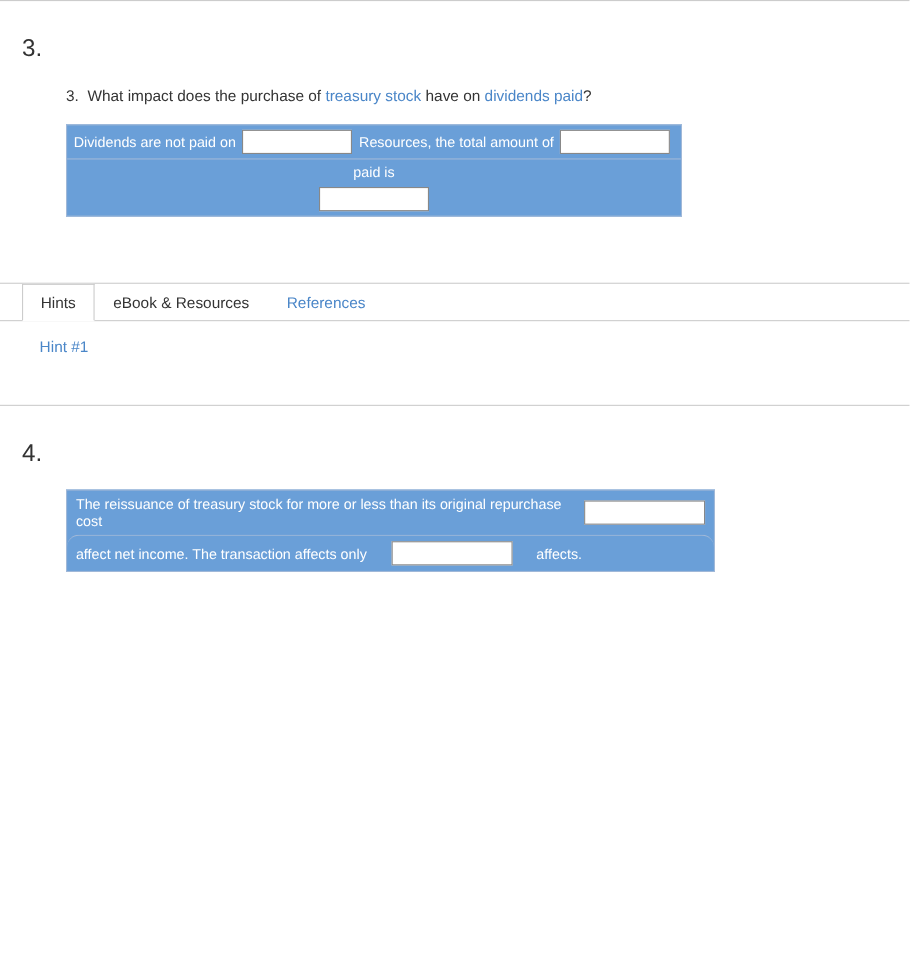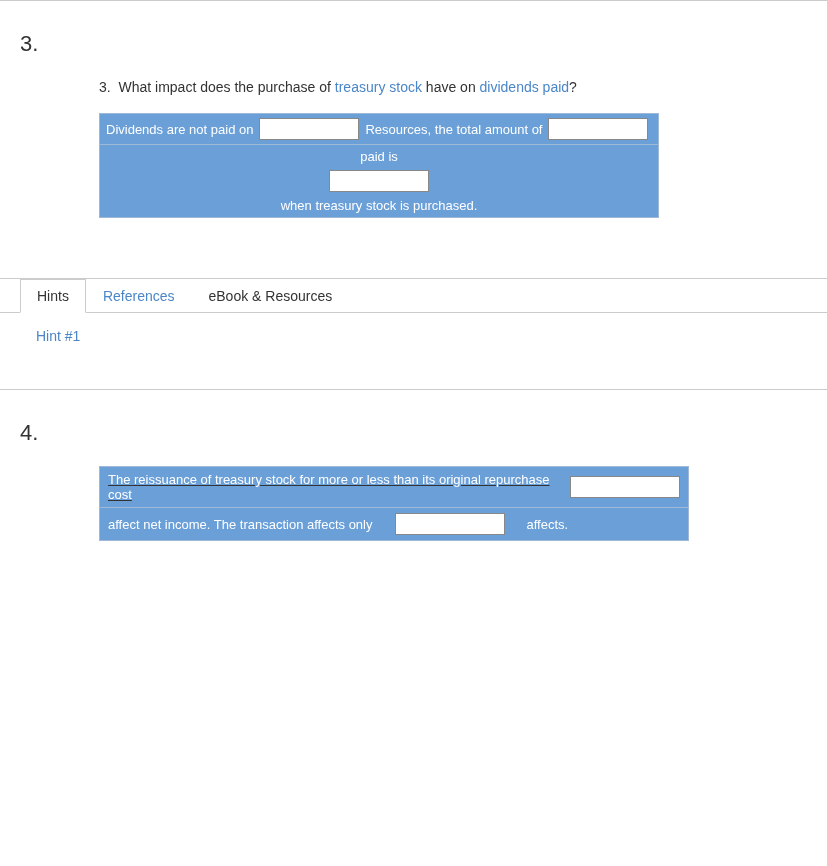--- a/index.html
+++ b/index.html
@@ -29,21 +29,20 @@
 
     .question-number-large {
       font-size: 22px;
       color: #333;
       padding: 10px 20px;
       font-weight: normal;
     }
 
     .question-content {
       padding: 10px 91px 30px 60px;
-      margin-left: 39px;
     }
 
     .question-text {
       font-size: 14px;
       color: #333;
       margin-bottom: 15px;
       line-height: 1.5;
     }
 
     .question-text span.highlight {
@@ -135,29 +134,29 @@
       width: 590px;
       border: 1px solid #a0b8d8;
       background: #6a9fd8;
     }
 
     .q4-row1 {
       display: flex;
       align-items: center;
       padding: 5px 8px;
       gap: 6px;
-      text-decoration: underline;
     }
 
     .q4-row2 {
       display: flex;
       align-items: center;
       padding: 5px 8px;
       gap: 22px;
       border-top: 1px solid #a0b8d8;
+      border-radius: 11px;
     }
   </style>
 </head>
 <body>
 
 <div class="page-container">
 
   <div class="question-section">
     <div class="question-number-large">3.</div>
 
@@ -170,30 +169,29 @@
       <div class="answer-box-q3">
         <div class="answer-row">
           <span class="ans-text">Dividends are not paid on</span>
           <input type="text" class="ans-input" style="width: 100px;">
           <span class="ans-text">Resources, the total amount of</span>
           <input type="text" class="ans-input" style="width: 100px;">
         </div>
         <div class="answer-row">
           <span class="ans-text">paid is</span>
           <input type="text" class="ans-input" style="width: 100px;">
-          <span class="ans-text">when treasury stock is purchased.</span>
         </div>
       </div>
     </div>
 
     <div class="tabs-container">
       <div class="tabs-header">
         <div class="tab-item active">Hints</div>
+        <div class="tab-item ebook">eBook &amp; Resources</div>
         <div class="tab-item references">References</div>
-        <div class="tab-item ebook">eBook &amp; Resources</div>
       </div>
       <div class="tab-content">
         <a href="#" class="hint-link">Hint #1</a>
       </div>
     </div>
   </div>
 
   <div class="question-section" style="margin-top: 30px;">
     <div class="question-number-large">4.</div>
 

